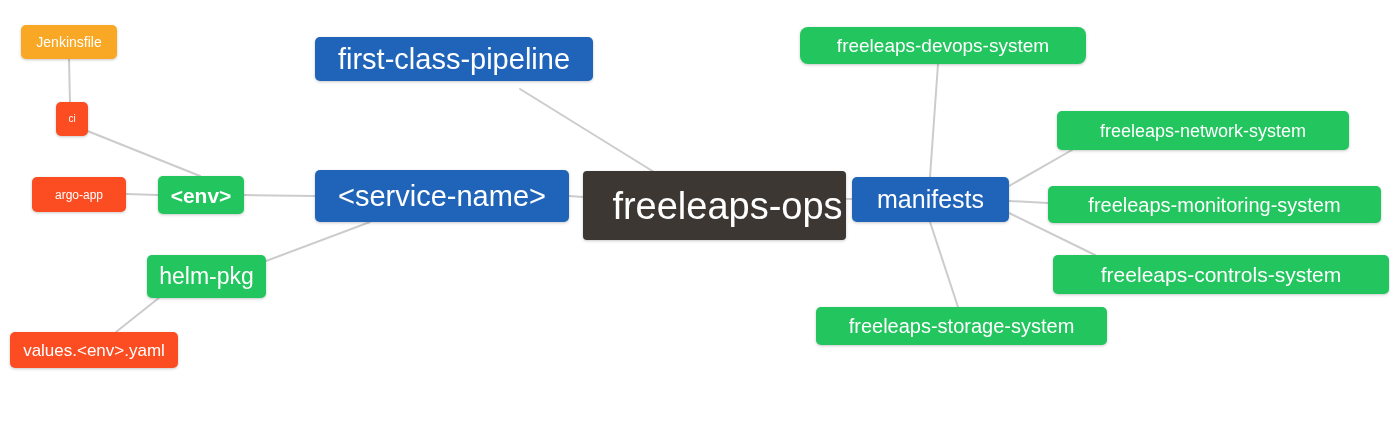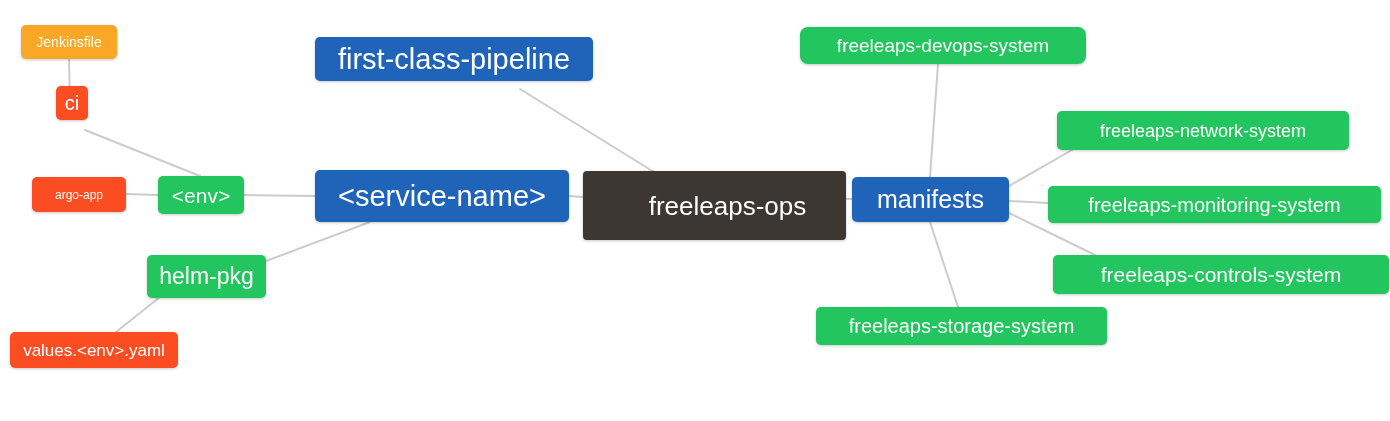--- a/index.html
+++ b/index.html
@@ -68,42 +68,42 @@
       <line x1="930" y1="177" x2="938" y2="64" stroke="#cccccc" stroke-width="2" stroke-linecap="round"></line>
       <line x1="1009" y1="186" x2="1072" y2="150" stroke="#cccccc" stroke-width="2" stroke-linecap="round"></line>
       <line x1="1009" y1="201" x2="1048" y2="203" stroke="#cccccc" stroke-width="2" stroke-linecap="round"></line>
       <line x1="1009" y1="213" x2="1095" y2="255" stroke="#cccccc" stroke-width="2" stroke-linecap="round"></line>
       <line x1="930" y1="222" x2="958" y2="307" stroke="#cccccc" stroke-width="2" stroke-linecap="round"></line>
     </svg>
   <div id="nodes-layer">
       <div class="node lvl-orange" style="left: 21px; top: 25px; width: 96px; height: 34px; font-size: 14px; background: rgb(249, 168, 37);">
         <span>Jenkinsfile</span>
       </div>
-      <div class="node lvl-red" style="left: 56px; top: 86px; width: 32px; height: 34px; font-size: 20px; background: rgb(252, 76, 33);">
+      <div class="node lvl-red" style="left: 56px; top: 102px; width: 32px; height: 34px; font-size: 10px; background: rgb(252, 76, 33);">
         <span>ci</span>
       </div>
       <div class="node lvl-red" style="left: 32px; top: 177px; width: 94px; height: 35px; font-size: 12px; background: rgb(252, 76, 33);">
         <span>argo-app</span>
       </div>
-      <div class="node lvl-green" style="left: 158px; top: 176px; width: 86px; height: 38px; font-size: 21px; background: rgb(34, 197, 94);">
+      <div class="node lvl-green" style="left: 158px; top: 176px; width: 86px; height: 38px; font-size: 21px; background: rgb(34, 197, 94); font-weight: bold;">
         <span>&lt;env&gt;</span>
       </div>
       <div class="node lvl-green" style="left: 147px; top: 255px; width: 119px; height: 43px; font-size: 23px; background: rgb(34, 197, 94);">
         <span>helm-pkg</span>
       </div>
       <div class="node lvl-red" style="left: 10px; top: 332px; width: 168px; height: 36px; font-size: 17px; background: rgb(252, 76, 33);">
         <span>values.&lt;env&gt;.yaml</span>
       </div>
       <div class="node lvl-blue" style="left: 315px; top: 37px; width: 278px; height: 44px; font-size: 29px; background: rgb(31, 100, 184);">
         <span>first-class-pipeline</span>
       </div>
       <div class="node lvl-blue" style="left: 315px; top: 170px; width: 254px; height: 52px; font-size: 29px; background: rgb(31, 100, 184);">
         <span>&lt;service-name&gt;</span>
       </div>
-      <div class="node root lvl-root" style="left: 583px; top: 171px; width: 263px; height: 69px; font-size: 26px; background: rgb(61, 55, 51); padding-left: 38px;">
+      <div class="node root lvl-root" style="left: 583px; top: 171px; width: 263px; height: 69px; font-size: 38px; background: rgb(61, 55, 51); padding-left: 38px;">
         <span>freeleaps-ops</span>
       </div>
       <div class="node lvl-blue" style="left: 852px; top: 177px; width: 157px; height: 45px; font-size: 25px; background: rgb(31, 100, 184);">
         <span>manifests</span>
       </div>
       <div class="node lvl-green" style="left: 800px; top: 27px; width: 286px; height: 37px; font-size: 19px; background: rgb(34, 197, 94); border-radius: 8px;">
         <span>freeleaps-devops-system</span>
       </div>
       <div class="node lvl-green" style="left: 1057px; top: 111px; width: 292px; height: 39px; font-size: 18px; background: rgb(34, 197, 94);">
         <span>freeleaps-network-system</span>

